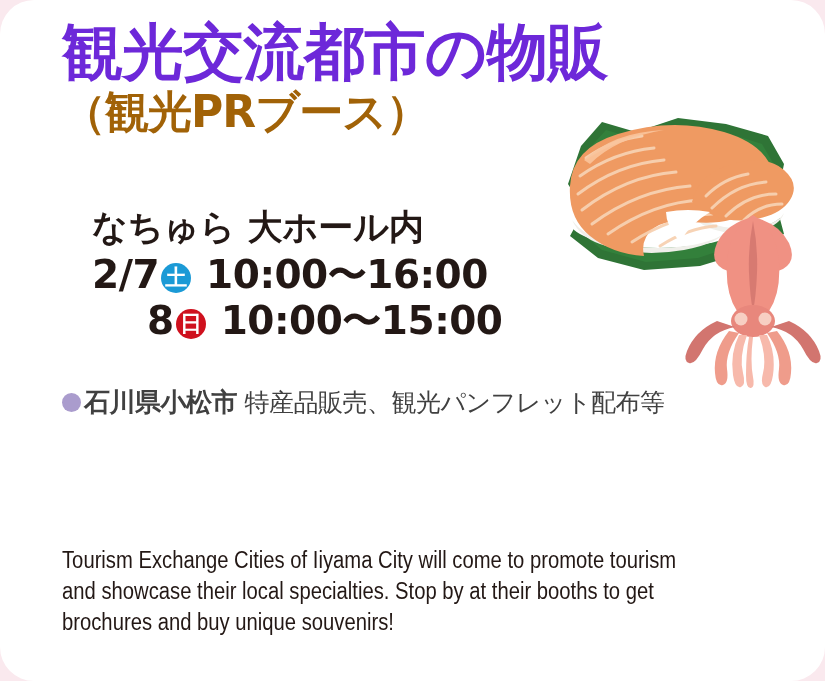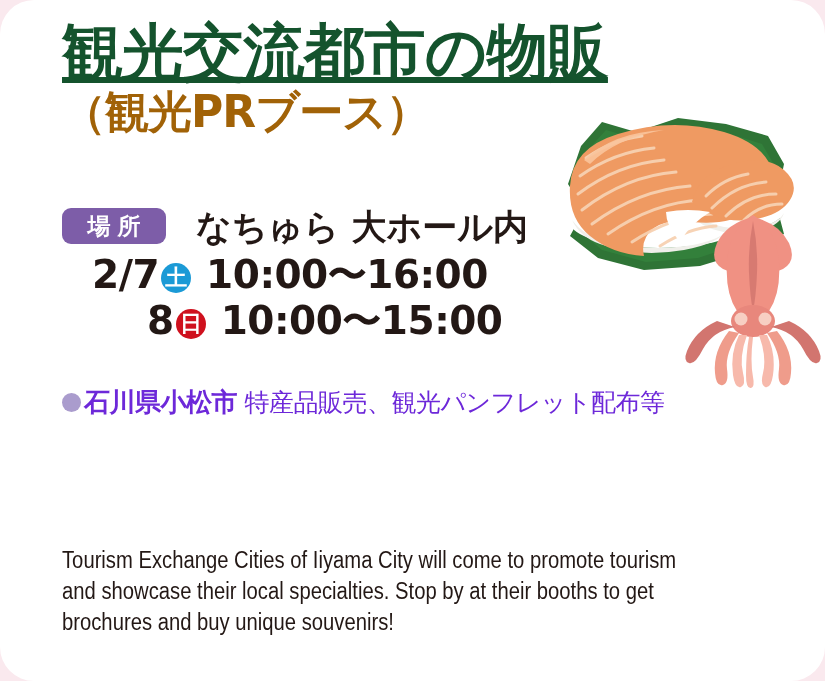--- a/index.html
+++ b/index.html
@@ -31,23 +31,22 @@
     top: 22px;
     width: 640px;
     z-index: 5;
   }
   .title-main {
     font-family: "DejaVu Sans", "Liberation Sans", sans-serif;
     font-weight: 700;
     font-size: 61px;
     line-height: 0.98;
     letter-spacing: -0.5px;
-    color: #14532d;
+    color: #6d28d9;
     white-space: nowrap;
-    text-decoration: underline;
   }
   .title-sub {
     font-family: "DejaVu Sans", "Liberation Sans", sans-serif;
     font-weight: 700;
     font-size: 44px;
     line-height: 1.08;
     letter-spacing: -1px;
     color: #a16207;
     margin-top: 6px;
     white-space: nowrap;
@@ -120,21 +119,21 @@
   .daymark.sat { background: #1b9ad6; }
   .daymark.sun { background: #cf111e; }
 
   
   .bullets {
     position: absolute;
     left: 62px;
     top: 386px;
     width: 730px;
     z-index: 6;
-    color: #6d28d9;
+    color: #404040;
   }
   .bullet-row {
     display: flex;
     align-items: flex-start;
     margin-bottom: 3px;
   }
   .dot {
     flex: none;
     width: 19px;
     height: 19px;
@@ -286,21 +285,20 @@
   </div>
 
   <div class="title-block">
     <div class="title-main">観光交流都市の物販</div>
     <div class="title-sub">（観光PRブース）</div>
   </div>
 
   <div class="info">
 
     <div class="info-row">
-      <div class="badge">場所</div>
       <div class="info-text">なちゅら 大ホール内</div>
     </div>
 
     <div class="info-row">
       <div class="info-text dt">
         <span class="dt-line"><span>2/7</span><span class="daymark sat">土</span><span> 10:00〜16:00</span></span>
         <span class="dt-line second"><span>8</span><span class="daymark sun">日</span><span> 10:00〜15:00</span></span>
       </div>
     </div>
 

